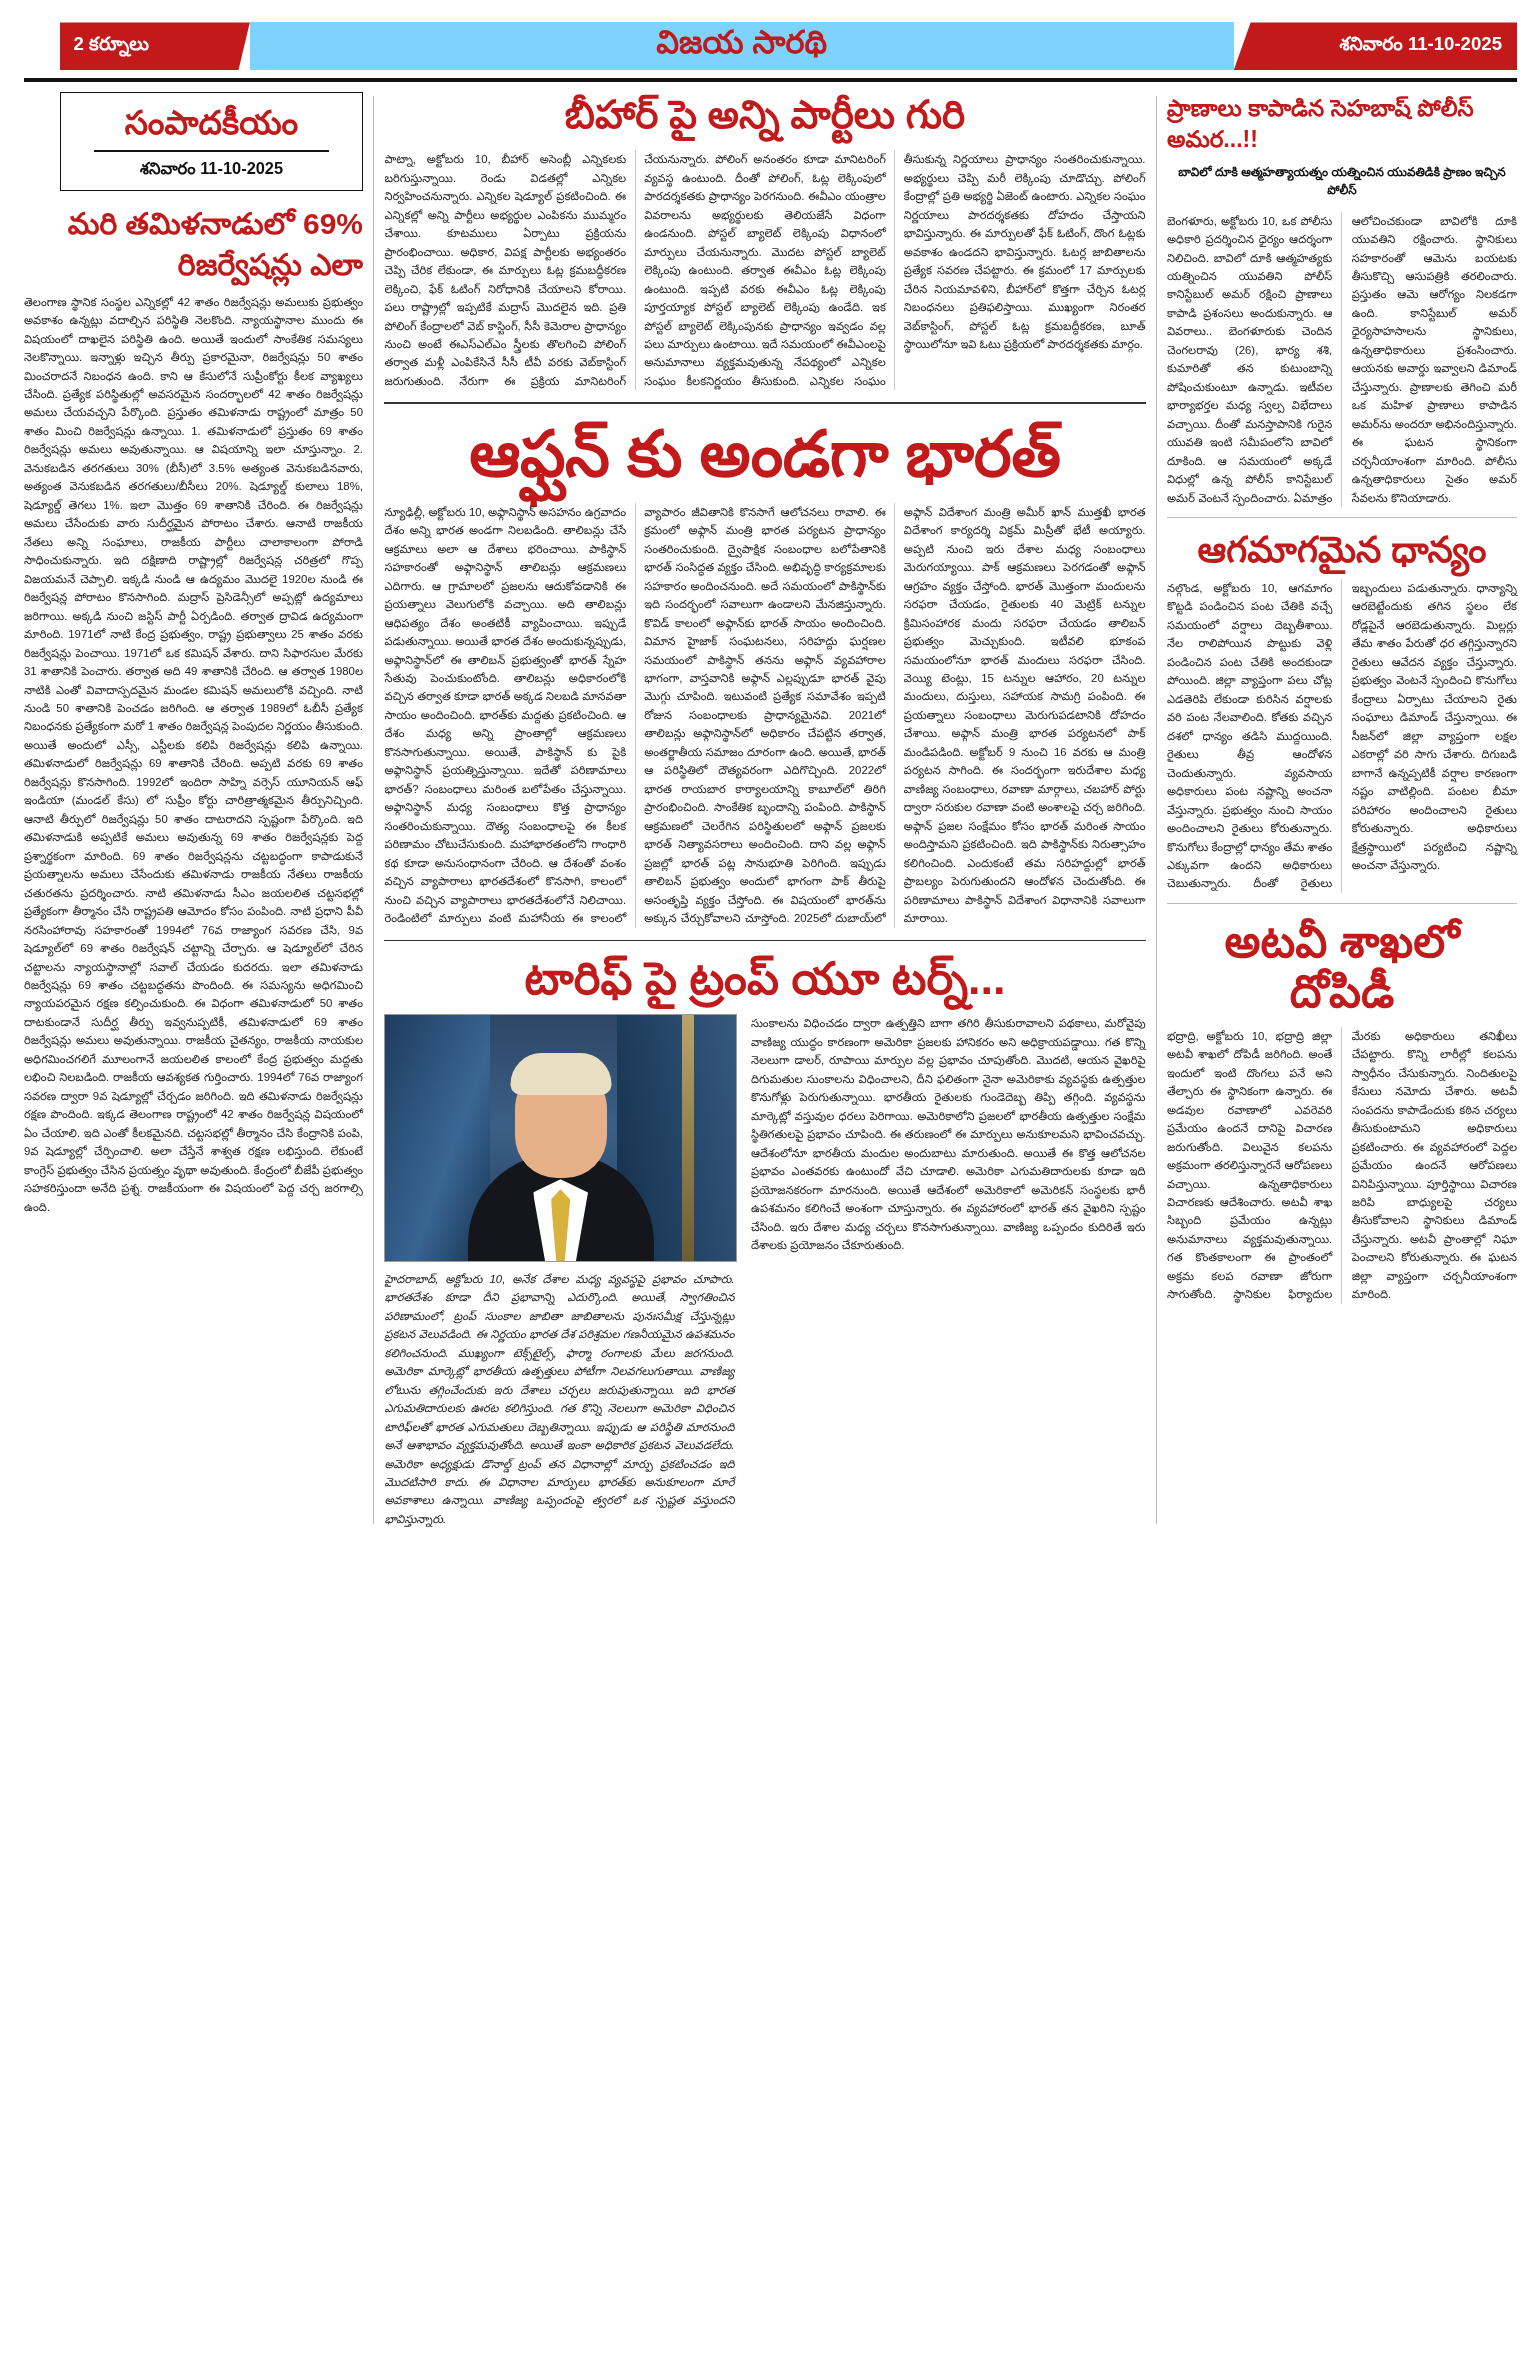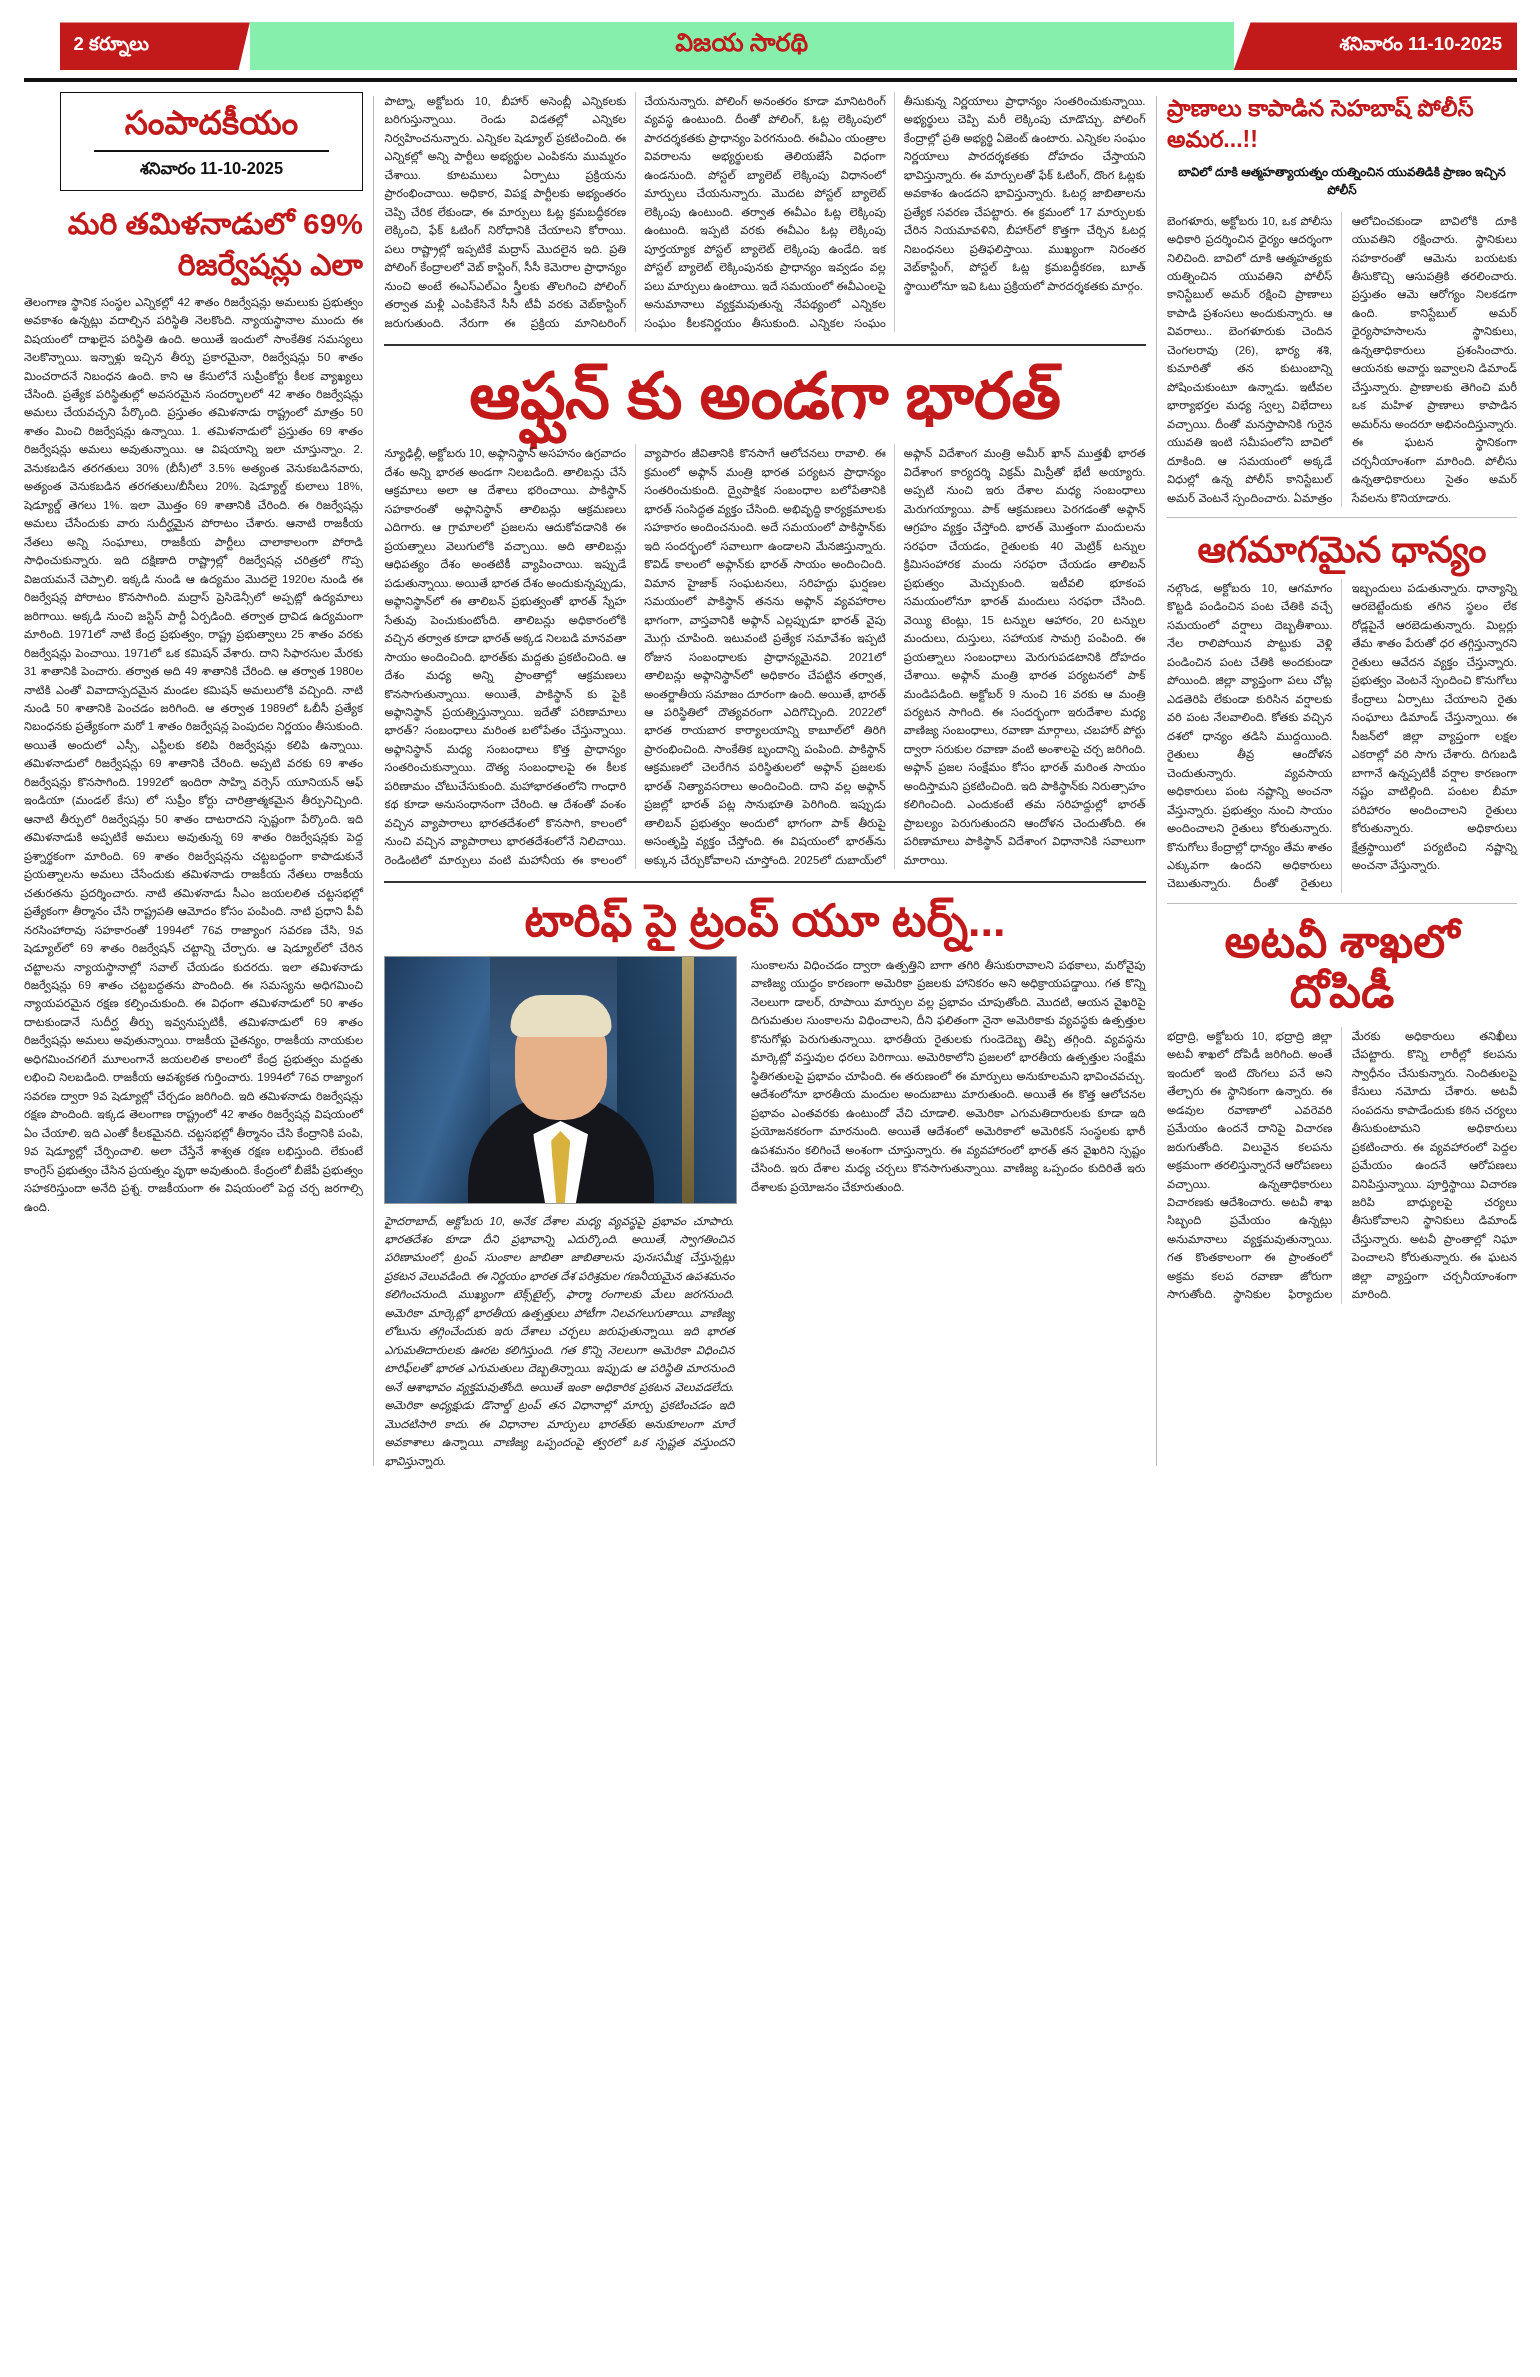--- a/index.html
+++ b/index.html
@@ -36,28 +36,27 @@
     align-items: center;
     padding: 0 19.4px 0 13.4px;
     font-size: 18.6px;
     font-weight: bold;
     letter-spacing: 0.1px;
     clip-path: polygon(0 0, 100% 0, 94% 100%, 0% 100%);
     min-width: 157px;
   }
   .mast-center {
     flex: 1;
-    background: #86efac;
+    background: #7dd3fc;
     display: flex;
     align-items: center;
     justify-content: center;
     color: #c21a1a;
-    font-size: 25px;
-    font-weight: bold;
-    font-family: Liberation Serif, serif;
+    font-size: 32px;
+    font-weight: bold;
   }
   .mast-right {
     background: #c21a1a;
     color: #ffffff;
     display: flex;
     align-items: center;
     justify-content: flex-end;
     padding: 0 15px 0 22.4px;
     font-size: 18.6px;
     font-weight: bold;
@@ -311,20 +310,21 @@
         <div class="edit-date">శనివారం 11-10-2025</div>
       </div>
       <div class="edit-head h-red">మరి తమిళనాడులో 69% రిజర్వేషన్లు ఎలా</div>
       <div class="edit-body">తెలంగాణ స్థానిక సంస్థల ఎన్నికల్లో 42 శాతం రిజర్వేషన్లు అమలుకు ప్రభుత్వం అవకాశం ఉన్నట్లు వదాల్చిన పరిస్థితి నెలకొంది. న్యాయస్థానాల ముందు ఈ విషయంలో దాఖలైన పరిస్థితి ఉంది. అయితే ఇందులో సాంకేతిక సమస్యలు నెలకొన్నాయి. ఇన్నాళ్లు ఇచ్చిన తీర్పు ప్రకారమైనా, రిజర్వేషన్లు 50 శాతం మించరాదనే నిబంధన ఉంది. కాని ఆ కేసులోనే సుప్రీంకోర్టు కీలక వ్యాఖ్యలు చేసింది. ప్రత్యేక పరిస్థితుల్లో అవసరమైన సందర్భాలలో 42 శాతం రిజర్వేషన్లు అమలు చేయవచ్చని పేర్కొంది. ప్రస్తుతం తమిళనాడు రాష్ట్రంలో మాత్రం 50 శాతం మించి రిజర్వేషన్లు ఉన్నాయి. 1. తమిళనాడులో ప్రస్తుతం 69 శాతం రిజర్వేషన్లు అమలు అవుతున్నాయి. ఆ విషయాన్ని ఇలా చూస్తున్నాం. 2. వెనుకబడిన తరగతులు 30% (బీసీ)లో 3.5% అత్యంత వెనుకబడినవారు, అత్యంత వెనుకబడిన తరగతులు/బీసీలు 20%. షెడ్యూల్డ్ కులాలు 18%, షెడ్యూల్డ్ తెగలు 1%. ఇలా మొత్తం 69 శాతానికి చేరింది. ఈ రిజర్వేషన్లు అమలు చేసేందుకు వారు సుదీర్ఘమైన పోరాటం చేశారు. ఆనాటి రాజకీయ నేతలు అన్ని సంఘాలు, రాజకీయ పార్టీలు చాలాకాలంగా పోరాడి సాధించుకున్నారు. ఇది దక్షిణాది రాష్ట్రాల్లో రిజర్వేషన్ల చరిత్రలో గొప్ప విజయమనే చెప్పాలి. ఇక్కడి నుండి ఆ ఉద్యమం మొదలై 1920ల నుండి ఈ రిజర్వేషన్ల పోరాటం కొనసాగింది. మద్రాస్ ప్రెసిడెన్సీలో అప్పట్లో ఉద్యమాలు జరిగాయి. అక్కడి నుంచి జస్టిస్ పార్టీ ఏర్పడింది. తర్వాత ద్రావిడ ఉద్యమంగా మారింది. 1971లో నాటి కేంద్ర ప్రభుత్వం, రాష్ట్ర ప్రభుత్వాలు 25 శాతం వరకు రిజర్వేషన్లు పెంచాయి. 1971లో ఒక కమిషన్ వేశారు. దాని సిఫారసుల మేరకు 31 శాతానికి పెంచారు. తర్వాత అది 49 శాతానికి చేరింది. ఆ తర్వాత 1980ల నాటికి ఎంతో వివాదాస్పదమైన మండల కమిషన్ అమలులోకి వచ్చింది. నాటి నుండి 50 శాతానికి పెంచడం జరిగింది. ఆ తర్వాత 1989లో ఓబీసీ ప్రత్యేక నిబంధనకు ప్రత్యేకంగా మరో 1 శాతం రిజర్వేషన్ల పెంపుదల నిర్ణయం తీసుకుంది. అయితే అందులో ఎస్సీ, ఎస్టీలకు కలిపి రిజర్వేషన్లు కలిపి ఉన్నాయి. తమిళనాడులో రిజర్వేషన్లు 69 శాతానికి చేరింది. అప్పటి వరకు 69 శాతం రిజర్వేషన్లు కొనసాగింది. 1992లో ఇందిరా సాహ్ని వర్సెస్ యూనియన్ ఆఫ్ ఇండియా (మండల్ కేసు) లో సుప్రీం కోర్టు చారిత్రాత్మకమైన తీర్పునిచ్చింది. ఆనాటి తీర్పులో రిజర్వేషన్లు 50 శాతం దాటరాదని స్పష్టంగా పేర్కొంది. ఇది తమిళనాడుకి అప్పటికే అమలు అవుతున్న 69 శాతం రిజర్వేషన్లకు పెద్ద ప్రశ్నార్థకంగా మారింది. 69 శాతం రిజర్వేషన్లను చట్టబద్ధంగా కాపాడుకునే ప్రయత్నాలను అమలు చేసేందుకు తమిళనాడు రాజకీయ నేతలు రాజకీయ చతురతను ప్రదర్శించారు. నాటి తమిళనాడు సీఎం జయలలిత చట్టసభల్లో ప్రత్యేకంగా తీర్మానం చేసి రాష్ట్రపతి ఆమోదం కోసం పంపింది. నాటి ప్రధాని పీవీ నరసింహారావు సహకారంతో 1994లో 76వ రాజ్యాంగ సవరణ చేసి, 9వ షెడ్యూల్‌లో 69 శాతం రిజర్వేషన్ చట్టాన్ని చేర్చారు. ఆ షెడ్యూల్‌లో చేరిన చట్టాలను న్యాయస్థానాల్లో సవాల్ చేయడం కుదరదు. ఇలా తమిళనాడు రిజర్వేషన్లు 69 శాతం చట్టబద్ధతను పొందింది. ఈ సమస్యను అధిగమించి న్యాయపరమైన రక్షణ కల్పించుకుంది. ఈ విధంగా తమిళనాడులో 50 శాతం దాటకుండానే సుదీర్ఘ తీర్పు ఇవ్వనుప్పటికీ, తమిళనాడులో 69 శాతం రిజర్వేషన్లు అమలు అవుతున్నాయి. రాజకీయ చైతన్యం, రాజకీయ నాయకుల అధిగమించగలిగే మూలంగానే జయలలిత కాలంలో కేంద్ర ప్రభుత్వం మద్దతు లభించి నిలబడింది. రాజకీయ ఆవశ్యకత గుర్తించారు. 1994లో 76వ రాజ్యాంగ సవరణ ద్వారా 9వ షెడ్యూల్లో చేర్చడం జరిగింది. ఇది తమిళనాడు రిజర్వేషన్లు రక్షణ పొందింది. ఇక్కడ తెలంగాణ రాష్ట్రంలో 42 శాతం రిజర్వేషన్ల విషయంలో ఏం చేయాలి. ఇది ఎంతో కీలకమైనది. చట్టసభల్లో తీర్మానం చేసి కేంద్రానికి పంపి, 9వ షెడ్యూల్లో చేర్పించాలి. అలా చేస్తేనే శాశ్వత రక్షణ లభిస్తుంది. లేకుంటే కాంగ్రెస్ ప్రభుత్వం చేసిన ప్రయత్నం వృథా అవుతుంది. కేంద్రంలో బీజేపీ ప్రభుత్వం సహకరిస్తుందా అనేది ప్రశ్న. రాజకీయంగా ఈ విషయంలో పెద్ద చర్చ జరగాల్సి ఉంది.</div>
     </div>
 
     <div class="col-sep"></div>
 
     <div class="col col-mid">
 
+      <div class="lead-head h-red">బీహార్ పై అన్ని పార్టీలు గురి</div>
       <div class="flow-3 txt">పాట్నా, అక్టోబరు 10, బీహార్ అసెంబ్లీ ఎన్నికలకు బరిగుస్తున్నాయి. రెండు విడతల్లో ఎన్నికల నిర్వహించనున్నారు. ఎన్నికల షెడ్యూల్ ప్రకటించింది. ఈ ఎన్నికల్లో అన్ని పార్టీలు అభ్యర్థుల ఎంపికను ముమ్మరం చేశాయి. కూటములు ఏర్పాటు ప్రక్రియను ప్రారంభించాయి. అధికార, విపక్ష పార్టీలకు అభ్యంతరం చెప్పి చేరిక లేకుండా, ఈ మార్పులు ఓట్ల క్రమబద్ధీకరణ లెక్కించి, ఫేక్ ఓటింగ్ నిరోధానికి చేయాలని కోరాయి. పలు రాష్ట్రాల్లో ఇప్పటికే మద్రాస్ మొదలైన ఇది. ప్రతి పోలింగ్ కేంద్రాలలో వెబ్ కాస్టింగ్, సీసీ కెమెరాల ప్రాధాన్యం నుంచి అంటే ఈఎస్ఎల్‌ఎం స్త్రీలకు తొలగించి పోలింగ్ తర్వాత మళ్లీ ఎంపికేసినే సీసీ టీవీ వరకు వెబ్‌కాస్టింగ్ జరుగుతుంది. నేరుగా ఈ ప్రక్రియ మానిటరింగ్ చేయనున్నారు. పోలింగ్ అనంతరం కూడా మానిటరింగ్ వ్యవస్థ ఉంటుంది. దీంతో పోలింగ్, ఓట్ల లెక్కింపులో పారదర్శకతకు ప్రాధాన్యం పెరగనుంది. ఈవీఎం యంత్రాల వివరాలను అభ్యర్థులకు తెలియజేసే విధంగా ఉండనుంది. పోస్టల్ బ్యాలెట్ లెక్కింపు విధానంలో మార్పులు చేయనున్నారు. మొదట పోస్టల్ బ్యాలెట్ లెక్కింపు ఉంటుంది. తర్వాత ఈవీఎం ఓట్ల లెక్కింపు ఉంటుంది. ఇప్పటి వరకు ఈవీఎం ఓట్ల లెక్కింపు పూర్తయ్యాక పోస్టల్ బ్యాలెట్ లెక్కింపు ఉండేది. ఇక పోస్టల్ బ్యాలెట్ లెక్కింపునకు ప్రాధాన్యం ఇవ్వడం వల్ల పలు మార్పులు ఉంటాయి. ఇదే సమయంలో ఈవీఎంలపై అనుమానాలు వ్యక్తమవుతున్న నేపథ్యంలో ఎన్నికల సంఘం కీలకనిర్ణయం తీసుకుంది. ఎన్నికల సంఘం తీసుకున్న నిర్ణయాలు ప్రాధాన్యం సంతరించుకున్నాయి. అభ్యర్థులు చెప్పి మరీ లెక్కింపు చూడొచ్చు. పోలింగ్ కేంద్రాల్లో ప్రతి అభ్యర్థి ఏజెంట్ ఉంటారు. ఎన్నికల సంఘం నిర్ణయాలు పారదర్శకతకు దోహదం చేస్తాయని భావిస్తున్నారు. ఈ మార్పులతో ఫేక్ ఓటింగ్, దొంగ ఓట్లకు అవకాశం ఉండదని భావిస్తున్నారు. ఓటర్ల జాబితాలను ప్రత్యేక సవరణ చేపట్టారు. ఈ క్రమంలో 17 మార్పులకు చేరిన నియమావళిని, బీహార్‌లో కొత్తగా చేర్చిన ఓటర్ల నిబంధనలు ప్రతిఫలిస్తాయి. ముఖ్యంగా నిరంతర వెబ్‌కాస్టింగ్, పోస్టల్ ఓట్ల క్రమబద్ధీకరణ, బూత్ స్థాయిలోనూ ఇవి ఓటు ప్రక్రియలో పారదర్శకతకు మార్గం.</div>
 
       <div class="hr-line"></div>
 
       <div class="mega-head h-red">ఆఫ్ఘన్ కు అండగా భారత్</div>
       <div class="flow-3 txt">న్యూఢిల్లీ, అక్టోబరు 10, అఫ్గానిస్థాన్ అసహనం ఉగ్రవాదం దేశం అన్ని భారత అండగా నిలబడింది. తాలిబన్లు చేసే ఆక్రమాలు అలా ఆ దేశాలు భరించాయి. పాకిస్థాన్ సహకారంతో అఫ్గానిస్థాన్ తాలిబన్లు ఆక్రమణలు ఎదిగారు. ఆ గ్రామాలలో ప్రజలను ఆదుకోవడానికి ఈ ప్రయత్నాలు వెలుగులోకి వచ్చాయి. అది తాలిబన్లు ఆధిపత్యం దేశం అంతటికీ వ్యాపించాయి. ఇప్పుడే పడుతున్నాయి. అయితే భారత దేశం అందుకున్నప్పుడు, అఫ్గానిస్థాన్‌లో ఈ తాలిబన్ ప్రభుత్వంతో భారత్ స్నేహ సేతువు పెంచుకుంటోంది. తాలిబన్లు అధికారంలోకి వచ్చిన తర్వాత కూడా భారత్ అక్కడ నిలబడి మానవతా సాయం అందించింది. భారత్‌కు మద్దతు ప్రకటించింది. ఆ దేశం మధ్య అన్ని ప్రాంతాల్లో ఆక్రమణలు కొనసాగుతున్నాయి. అయితే, పాకిస్థాన్ కు పైకి అఫ్గానిస్థాన్ ప్రయత్నిస్తున్నాయి. ఇదేతో పరిణామాలు భారత్? సంబంధాలు మరింత బలోపేతం చేస్తున్నాయి. అఫ్గానిస్థాన్ మధ్య సంబంధాలు కొత్త ప్రాధాన్యం సంతరించుకున్నాయి. దౌత్య సంబంధాలపై ఈ కీలక పరిణామం చోటుచేసుకుంది. మహాభారతంలోని గాంధారి కథ కూడా అనుసంధానంగా చేరింది. ఆ దేశంతో వంశం వచ్చిన వ్యాపారాలు భారతదేశంలో కొనసాగి, కాలంలో నుంచి వచ్చిన వ్యాపారాలు భారతదేశంలోనే నిలిచాయి. రెండింటిలో మార్పులు వంటి మహానీయ ఈ కాలంలో వ్యాపారం జీవితానికి కొనసాగే ఆలోచనలు రావాలి. ఈ క్రమంలో అఫ్గాన్ మంత్రి భారత పర్యటన ప్రాధాన్యం సంతరించుకుంది. ద్వైపాక్షిక సంబంధాల బలోపేతానికి భారత్ సంసిద్ధత వ్యక్తం చేసింది. అభివృద్ధి కార్యక్రమాలకు సహకారం అందించనుంది. అదే సమయంలో పాకిస్థాన్‌కు ఇది సందర్భంలో సవాలుగా ఉండాలని మేనజిస్తున్నారు. కొవిడ్ కాలంలో అఫ్గాన్‌కు భారత్ సాయం అందించింది. విమాన హైజాక్ సంఘటనలు, సరిహద్దు ఘర్షణల సమయంలో పాకిస్థాన్ తనను అఫ్గాన్ వ్యవహారాల భాగంగా, వాస్తవానికి అఫ్గాన్ ఎల్లప్పుడూ భారత్ వైపు మొగ్గు చూపింది. ఇటువంటి ప్రత్యేక సమావేశం ఇప్పటి రోజున సంబంధాలకు ప్రాధాన్యమైనవి. 2021లో తాలిబన్లు అఫ్గానిస్థాన్‌లో అధికారం చేపట్టిన తర్వాత, అంతర్జాతీయ సమాజం దూరంగా ఉంది. అయితే, భారత్ ఆ పరిస్థితిలో దౌత్యవరంగా ఎదిగొచ్చింది. 2022లో భారత రాయబార కార్యాలయాన్ని కాబూల్‌లో తిరిగి ప్రారంభించింది. సాంకేతిక బృందాన్ని పంపింది. పాకిస్థాన్ ఆక్రమణలో చెలరేగిన పరిస్థితులలో అఫ్గాన్ ప్రజలకు భారత్ నిత్యావసరాలు అందించింది. దాని వల్ల అఫ్గాన్ ప్రజల్లో భారత్ పట్ల సానుభూతి పెరిగింది. ఇప్పుడు తాలిబన్ ప్రభుత్వం అందులో భాగంగా పాక్ తీరుపై అసంతృప్తి వ్యక్తం చేస్తోంది. ఈ విషయంలో భారత్‌ను అక్కున చేర్చుకోవాలని చూస్తోంది. 2025లో దుబాయ్‌లో అఫ్గాన్ విదేశాంగ మంత్రి అమీర్ ఖాన్ ముత్తఖీ భారత విదేశాంగ కార్యదర్శి విక్రమ్ మిస్రీతో భేటీ అయ్యారు. అప్పటి నుంచి ఇరు దేశాల మధ్య సంబంధాలు మెరుగయ్యాయి. పాక్ ఆక్రమణలు పెరగడంతో అఫ్గాన్ ఆగ్రహం వ్యక్తం చేస్తోంది. భారత్ మొత్తంగా మందులను సరఫరా చేయడం, రైతులకు 40 మెట్రిక్ టన్నుల క్రిమిసంహారక మందు సరఫరా చేయడం తాలిబన్ ప్రభుత్వం మెచ్చుకుంది. ఇటీవలి భూకంప సమయంలోనూ భారత్ మందులు సరఫరా చేసింది. వెయ్యి టెంట్లు, 15 టన్నుల ఆహారం, 20 టన్నుల మందులు, దుస్తులు, సహాయక సామగ్రి పంపింది. ఈ ప్రయత్నాలు సంబంధాలు మెరుగుపడటానికి దోహదం చేశాయి. అఫ్గాన్ మంత్రి భారత పర్యటనలో పాక్ మండిపడింది. అక్టోబర్ 9 నుంచి 16 వరకు ఆ మంత్రి పర్యటన సాగింది. ఈ సందర్భంగా ఇరుదేశాల మధ్య వాణిజ్య సంబంధాలు, రవాణా మార్గాలు, చబహార్ పోర్టు ద్వారా సరుకుల రవాణా వంటి అంశాలపై చర్చ జరిగింది. అఫ్గాన్ ప్రజల సంక్షేమం కోసం భారత్ మరింత సాయం అందిస్తామని ప్రకటించింది. ఇది పాకిస్థాన్‌కు నిరుత్సాహం కలిగించింది. ఎందుకంటే తమ సరిహద్దుల్లో భారత్ ప్రాబల్యం పెరుగుతుందని ఆందోళన చెందుతోంది. ఈ పరిణామాలు పాకిస్థాన్ విదేశాంగ విధానానికి సవాలుగా మారాయి.</div>
 
       <div class="hr-line"></div>
 
       <div class="sec-head h-red">టారిఫ్ పై ట్రంప్ యూ టర్న్...</div>

